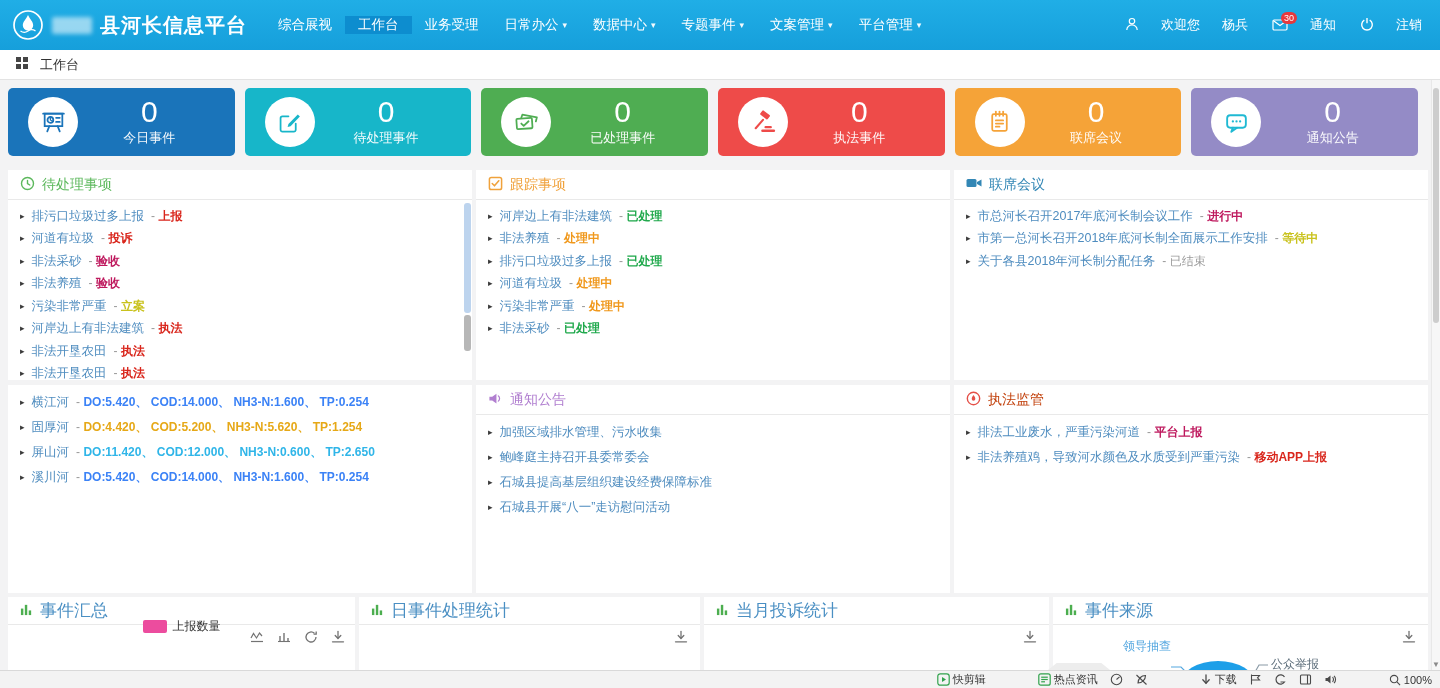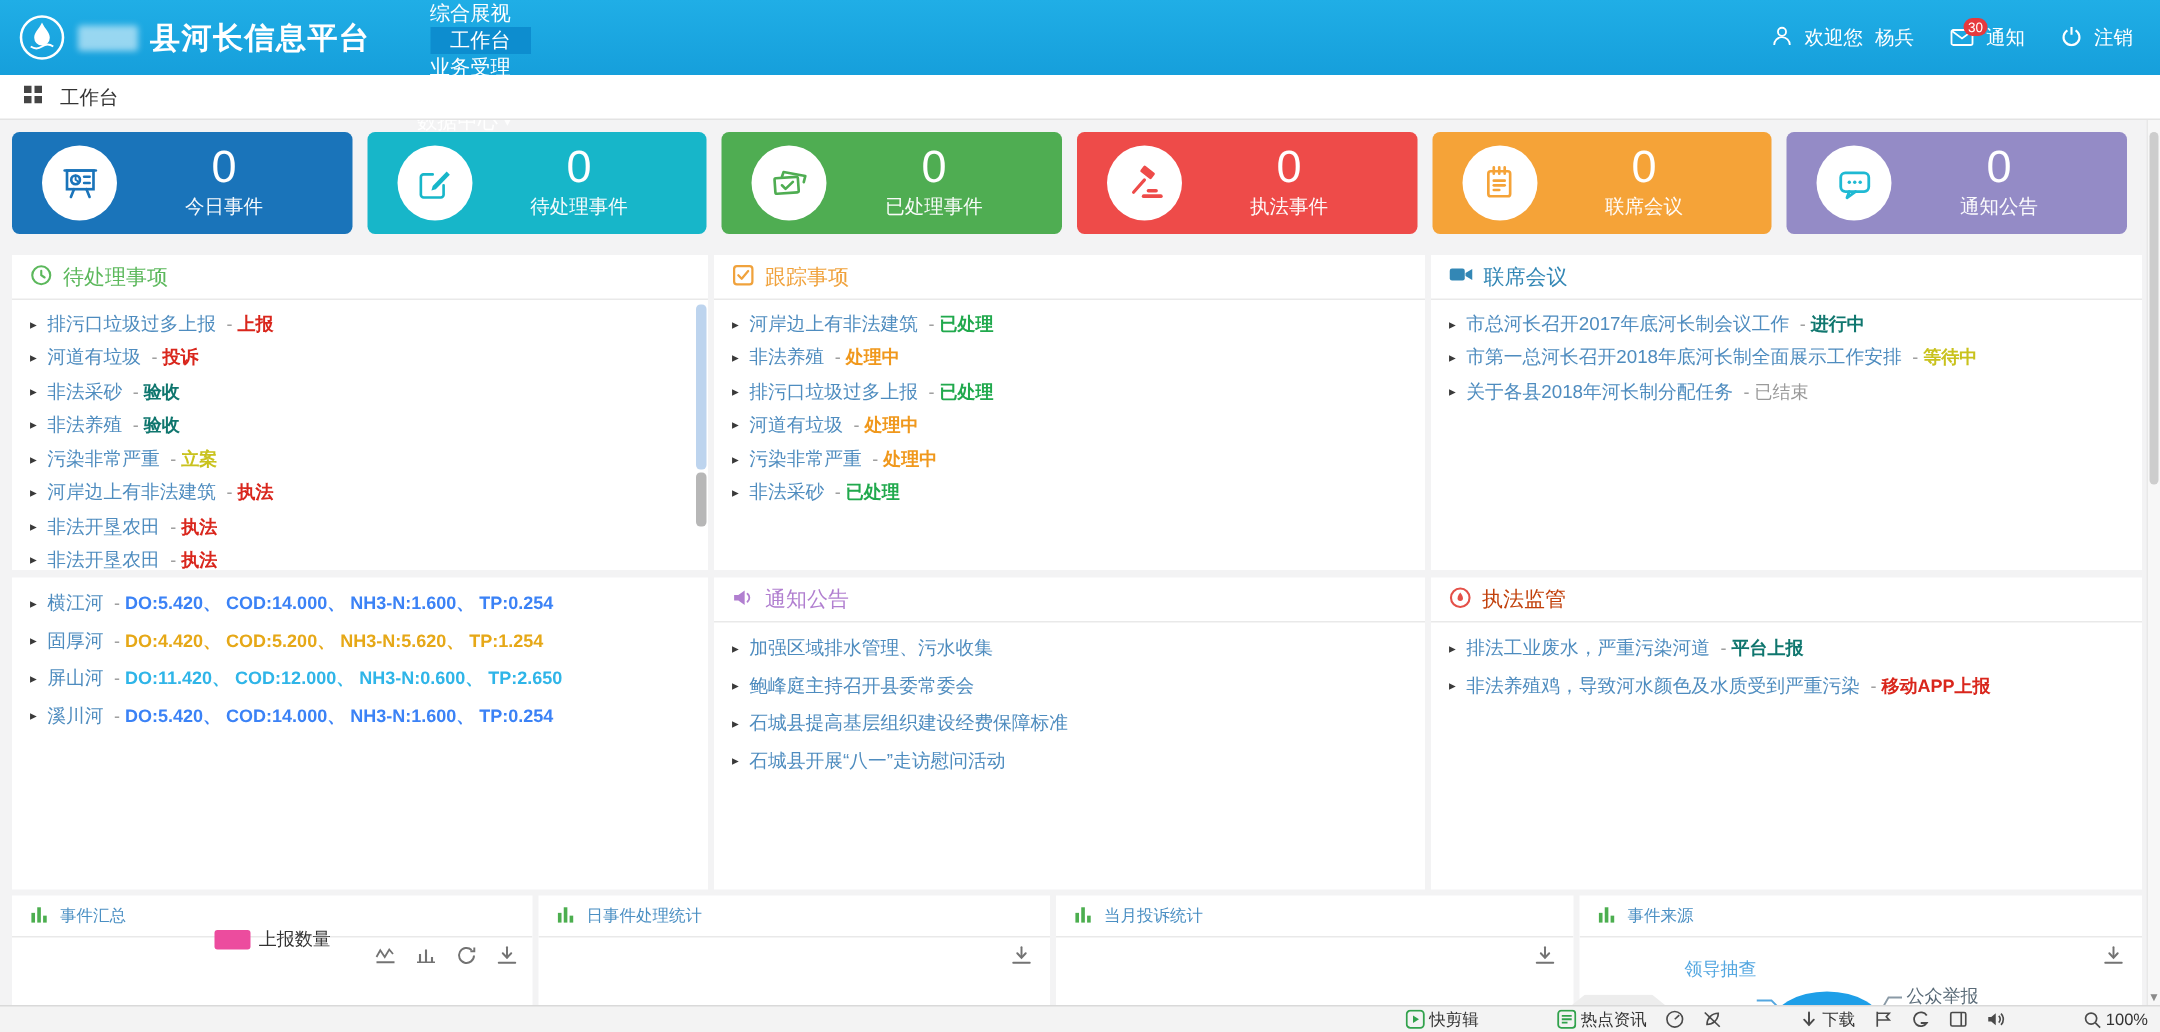--- a/index.html
+++ b/index.html
@@ -7,26 +7,26 @@
   body { font-family:"Liberation Sans","DejaVu Sans",sans-serif; background:#f3f3f4; }
   .screen { position:relative; width:1440px; height:688px; overflow:hidden; background:#f3f3f4; }
 
   
   .navbar { position:absolute; top:0; left:0; width:1440px; height:50px;
             background:linear-gradient(180deg,#20aee6,#169fdb); display:flex; align-items:center; color:#fff; }
   .brand { display:flex; align-items:center; gap:8px; padding-left:12px; }
   .logo { width:32px; height:32px; display:flex; }
   .censor { width:40px; height:17px; background:rgba(255,255,255,.55); filter:blur(2px); border-radius:2px; }
   .brand-text { font-size:20px; font-weight:bold; letter-spacing:1px; white-space:nowrap; }
-  .menu { display:flex; align-items:flex-end; height:50px; margin-left:18px;flex-direction:column; }
+  .menu { display:flex; align-items:center; height:50px; margin-left:18px; }
   .mi { display:flex; align-items:center; gap:4px; padding:0 13px; font-size:13.5px; color:#fff; cursor:pointer; white-space:nowrap; }
   .mi.active { background:#0d8dcf; }
   .dd { font-size:9px; line-height:1; opacity:.95; }
   .nav-right { margin-left:auto; display:flex; align-items:center; gap:24px; padding-right:18px; font-size:13px; }
-  .nr { display:flex; align-items:center; gap:8px; cursor:pointer; white-space:nowrap; }
+  .nr { display:flex; align-items:center; gap:22px; cursor:pointer; white-space:nowrap; }
   .env-wrap { position:relative; display:flex; }
   .badge { position:absolute; top:-7px; right:-9px; background:#e6393d; color:#fff; font-size:9px; font-style:normal;
            border-radius:8px; padding:0 3px; height:12px; line-height:12px; min-width:14px; text-align:center; }
 
   
   .breadcrumb { position:absolute; top:50px; left:0; width:1440px; height:30px; background:#fff;
                 border-bottom:1px solid #e3e3e3; display:flex; align-items:center; gap:12px; padding-left:16px;
                 font-size:13px; color:#333; }
 
   
@@ -47,36 +47,36 @@
   .panel-h { height:30px; display:flex; align-items:center; gap:7px; padding:0 12px;
              border-bottom:1px solid #e9e9e9; font-size:14px; }
   .t-green{color:#5cb85c}.t-orange{color:#f0a23c}.t-blue{color:#3387b5}.t-cyan{color:#30b7e6}.t-purple{color:#b17fd0}.t-red{color:#c2410c}
   .panel-b { padding:5px 12px 0 12px; }
   .li { display:flex; align-items:center; gap:7px; height:22.5px; font-size:12.5px; white-space:nowrap; cursor:pointer; }
   .row2 .li { height:25px; }
   .caret { color:#3a3a3a; font-size:9px; font-style:normal; line-height:1; }
   .txt { color:#4e8cbf; text-decoration:none; }
   .st { font-weight:bold; font-size:12px; }
   .st::before { content:"- "; color:#999; font-weight:400; }
-  .st-red{color:#d9261c}.st-blue{color:#0f766e}.st-yellow{color:#c9c21d}.st-green{color:#21a94d}.st-orange{color:#f0981c}
+  .st-red{color:#d9261c}.st-blue{color:#be185d}.st-yellow{color:#c9c21d}.st-green{color:#21a94d}.st-orange{color:#f0981c}
   .st-gray{color:#9a9a9a; font-weight:400;}
   .wq { font-weight:bold; font-size:12px; }
   .wq::before { content:"- "; color:#999; font-weight:400; }
   .wq-green{color:#3b82f6}.wq-gold{color:#e6a817}.wq-cyan{color:#2fb5e8}
 
   
   .sb { position:absolute; right:1px; width:7px; border-radius:3px; }
   .sb-blue { top:33px; height:110px; background:#bdd4ee; }
   .sb-gray { top:145px; height:36px; background:#b7b7b7; }
 
   
   .charts { position:absolute; left:8px; right:12px; top:597px; height:90px; display:grid;
             grid-template-columns:347px 341px 345px 1fr; gap:4px; }
   .cpanel { background:#fff; position:relative; overflow:hidden; }
-  .cpanel .panel-h { height:28px; font-size:11px; }
+  .cpanel .panel-h { height:28px; font-size:17px; }
   .ct { color:#4a8fc3; }
   .legend { position:absolute; top:21px; left:0; right:0; display:flex; justify-content:center; align-items:center; gap:6px;
             font-size:12px; color:#333; cursor:pointer; }
   .lg-swatch { width:24px; height:13px; border-radius:2px; }
   .lm-line { width:8px; height:2px; background:#54a7e0; }
   .lm-dot { width:8px; height:8px; border:1.5px solid #54a7e0; border-radius:50%; background:#fff; }
   .toolbox { position:absolute; top:33px; right:10px; display:flex; gap:13px; color:#737373; }
   .toolbox svg, .dl { cursor:pointer; }
   .dl { position:absolute; top:33px; right:12px; color:#737373; }
   .pie-label { position:absolute; font-size:12px; white-space:nowrap; }

